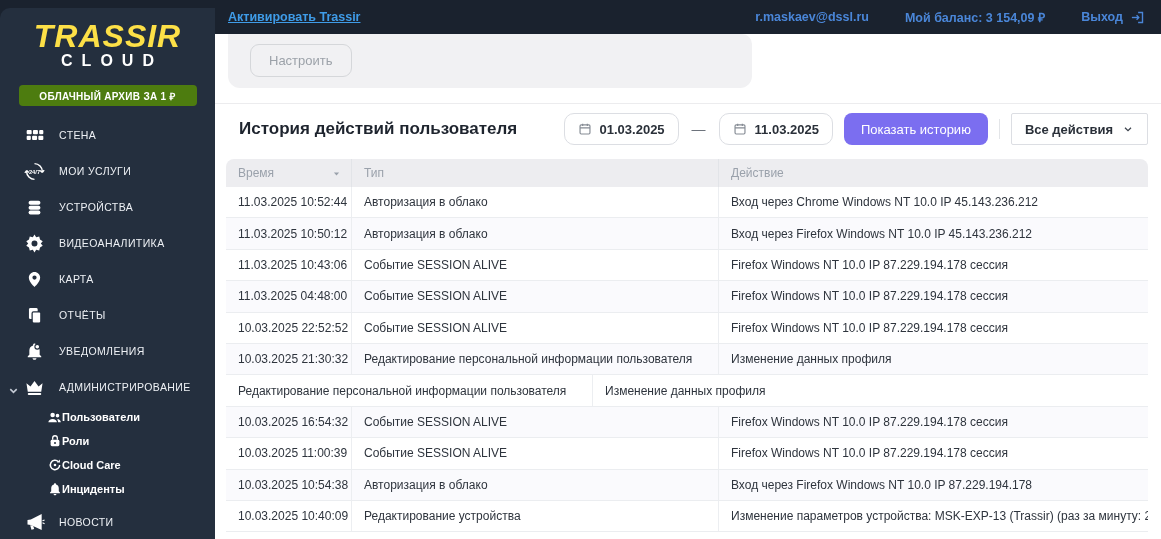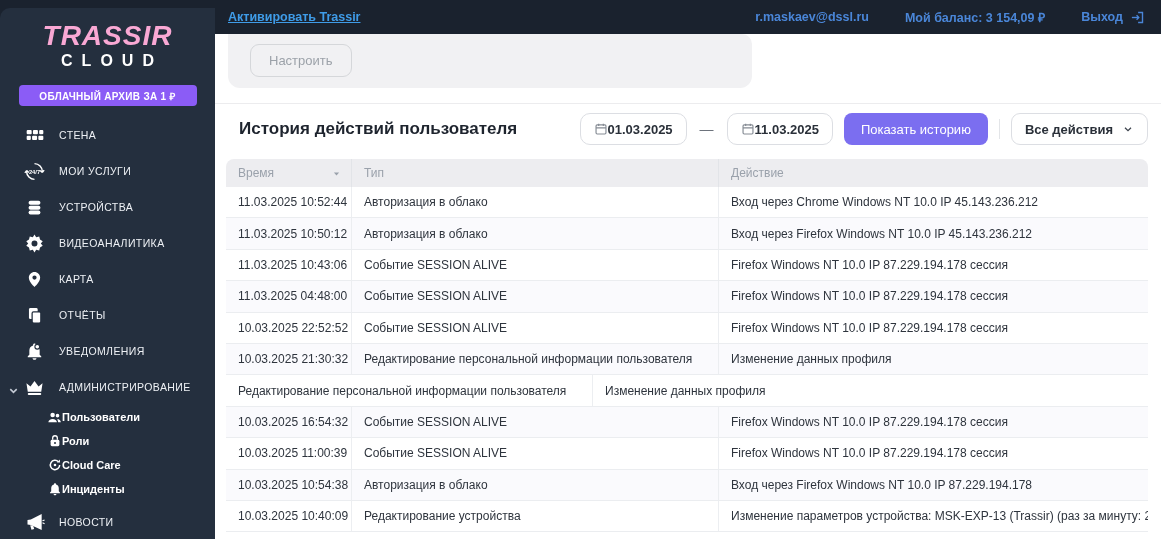--- a/index.html
+++ b/index.html
@@ -32,30 +32,30 @@
 
   
   .sidebar {
     position:absolute; left:0; top:8px; bottom:0; width:215px;
     background:#242f3e;
     border-radius:10px 0 0 0;
     z-index:2;
   }
   .logo { text-align:center; padding-top:13px; cursor:pointer; }
   .logo-main {
-    color:#f9a8d4; font-size:28px; font-weight:bold; font-style:italic;
+    color:#fde047; font-size:32px; font-weight:bold; font-style:italic;
     letter-spacing:1px; line-height:30px;
   }
   .logo-sub {
     color:#ffffff; font-size:16px; font-weight:bold;
     letter-spacing:9px; line-height:19px; padding-left:9px;
   }
   .archive-btn {
     display:block; margin:15px auto 0; width:178px; height:21px;
-    background:#8b5cf6; border:none; border-radius:4px;
+    background:#4d7c0f; border:none; border-radius:4px;
     color:#ffffff; font-family:inherit; font-size:10px; font-weight:bold;
     letter-spacing:.3px; cursor:pointer;
   }
   .nav { margin-top:11px; }
   .nav-item {
     height:36px; display:flex; align-items:center; gap:14px;
     padding-left:24px; cursor:pointer;
   }
   .nav-item .ico { width:21px; height:21px; display:flex; align-items:center; justify-content:center; flex:none; }
   .nav-item .lbl {
@@ -85,34 +85,34 @@
   .section-divider {
     position:absolute; left:0; right:0; top:69px; height:1px; background:#ececee;
   }
   .header-row {
     position:absolute; left:24px; right:13px; top:79px; height:32px;
     display:flex; align-items:center;
   }
   .page-title { font-size:17px; font-weight:bold; color:#1e242e; flex:1; }
   .controls { display:flex; align-items:center; gap:11px; }
   .date-chip {
-    height:32px; display:flex; align-items:center; padding:4px 13px;
+    height:32px; display:flex; align-items:center; gap:8px; padding:4px 13px;
     border:1px solid #dcdee3; border-radius:10px; background:#fff;
     font-size:13px; font-weight:bold; color:#2a3039; cursor:pointer;
   }
   .range-dash { color:#6d737c; font-size:14px; padding:0 2px; }
   .show-history-btn {
     height:32px; padding:0 17px; border:none; border-radius:8px;
     background:#7b6ef0; color:#ffffff; font-family:inherit; font-size:13px;
     cursor:pointer;
   }
   .v-div { width:1px; height:20px; background:#e3e5e8; }
   .actions-dd {
     height:32px; display:flex; align-items:center; gap:9px; padding:0 13px;
-    border:1px solid #dcdee3; border-radius:9px; background:#fff;
+    border:1px solid #dcdee3; border-radius:2px; background:#fff;
     font-size:13px; font-weight:bold; color:#2a3039; cursor:pointer;
   }
 
   
   .table {
     position:absolute; left:11px; right:13px; top:125px; bottom:0;
     overflow:hidden;
   }
   .thead {
     display:flex; height:28px; background:#ededf0;

